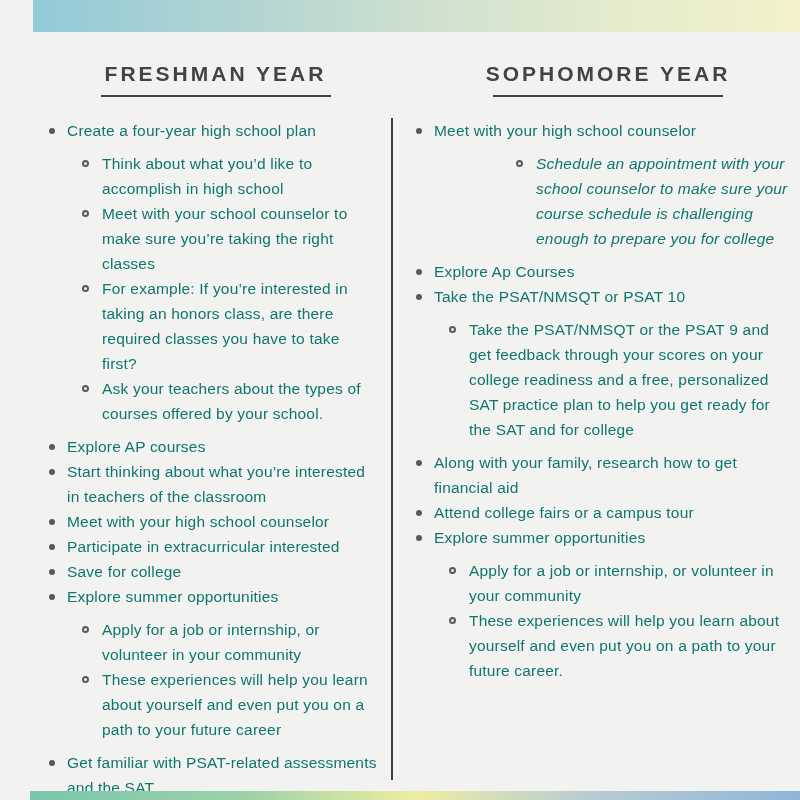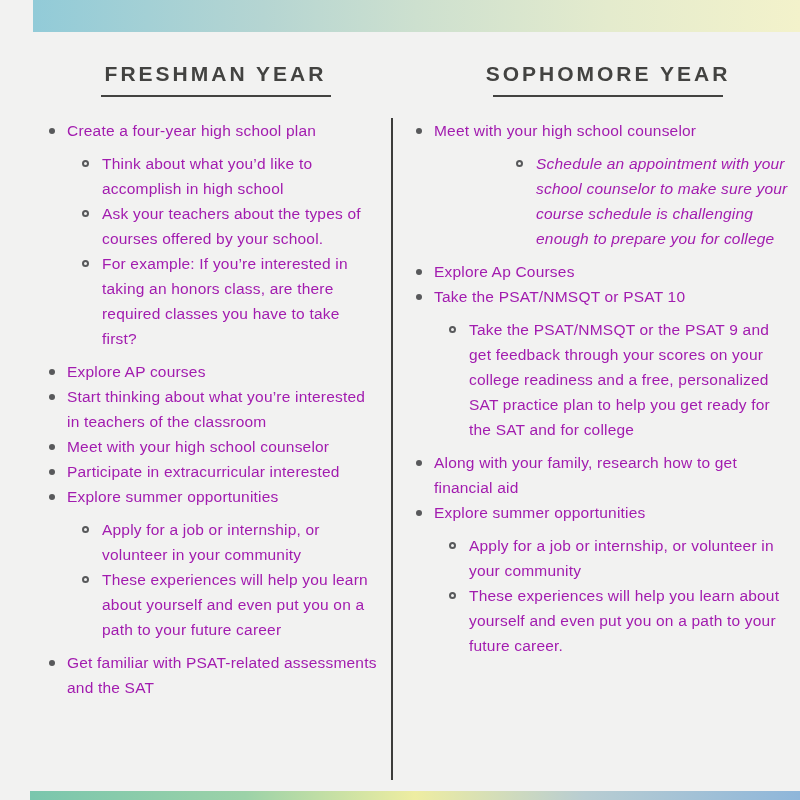--- a/index.html
+++ b/index.html
@@ -62,21 +62,21 @@
   .title-underline {
     width: 230px;
     height: 2px;
     background: #434341;
     margin: 10px auto 0;
   }
   ul.list {
     list-style: none;
     margin: 21px 0 0;
     padding: 0;
-    color: #a21caf;
+    color: #0f766e;
     font-size: 15.5px;
     line-height: 25px;
     letter-spacing: 0.2px;
   }
   li.main-item { display: flex; align-items: flex-start; }
   .bullet {
     flex: none;
     width: 6px;
     height: 6px;
     border-radius: 50%;
@@ -118,43 +118,51 @@
       <ul class="list">
           <li class="main-item">
             <span class="bullet"></span>
             <div class="li-body"><span class="li-text">Create a four-year high school plan</span><ul class="sublist">
                 <li class="sub-item">
                   <span class="subbullet"></span>
                   <span class="li-text">Think about what you’d like to accomplish in high school</span>
                 </li>
                 <li class="sub-item">
                   <span class="subbullet"></span>
+                  <span class="li-text">Meet with your school counselor to make sure you’re taking the right classes</span>
+                </li>
+                <li class="sub-item">
+                  <span class="subbullet"></span>
+                  <span class="li-text">For example: If you’re interested in taking an honors class, are there required classes you have to take first?</span>
+                </li>
+                <li class="sub-item">
+                  <span class="subbullet"></span>
                   <span class="li-text">Ask your teachers about the types of courses offered by your school.</span>
                 </li>
-                <li class="sub-item">
-                  <span class="subbullet"></span>
-                  <span class="li-text">For example: If you’re interested in taking an honors class, are there required classes you have to take first?</span>
-                </li>
               </ul></div>
           </li>
           <li class="main-item">
             <span class="bullet"></span>
             <div class="li-body"><span class="li-text">Explore AP courses</span></div>
           </li>
           <li class="main-item">
             <span class="bullet"></span>
             <div class="li-body"><span class="li-text">Start thinking about what you’re interested in teachers of the classroom</span></div>
           </li>
           <li class="main-item">
             <span class="bullet"></span>
             <div class="li-body"><span class="li-text">Meet with your high school counselor</span></div>
           </li>
           <li class="main-item">
             <span class="bullet"></span>
             <div class="li-body"><span class="li-text">Participate in extracurricular interested</span></div>
+          </li>
+          <li class="main-item">
+            <span class="bullet"></span>
+            <div class="li-body"><span class="li-text">Save for college</span></div>
           </li>
           <li class="main-item">
             <span class="bullet"></span>
             <div class="li-body"><span class="li-text">Explore summer opportunities</span><ul class="sublist">
                 <li class="sub-item">
                   <span class="subbullet"></span>
                   <span class="li-text">Apply for a job or internship, or volunteer in your community</span>
                 </li>
                 <li class="sub-item">
                   <span class="subbullet"></span>
@@ -196,20 +204,24 @@
                   <span class="li-text">Take the PSAT/NMSQT or the PSAT 9 and get feedback through your scores on your college readiness and a free, personalized SAT practice plan to help you get ready for the SAT and for college</span>
                 </li>
               </ul></div>
           </li>
           <li class="main-item">
             <span class="bullet"></span>
             <div class="li-body"><span class="li-text">Along with your family, research how to get financial aid</span></div>
           </li>
           <li class="main-item">
             <span class="bullet"></span>
+            <div class="li-body"><span class="li-text">Attend college fairs or a campus tour</span></div>
+          </li>
+          <li class="main-item">
+            <span class="bullet"></span>
             <div class="li-body"><span class="li-text">Explore summer opportunities</span><ul class="sublist">
                 <li class="sub-item">
                   <span class="subbullet"></span>
                   <span class="li-text">Apply for a job or internship, or volunteer in your community</span>
                 </li>
                 <li class="sub-item">
                   <span class="subbullet"></span>
                   <span class="li-text">These experiences will help you learn about yourself and even put you on a path to your future career.</span>
                 </li>
               </ul></div>

